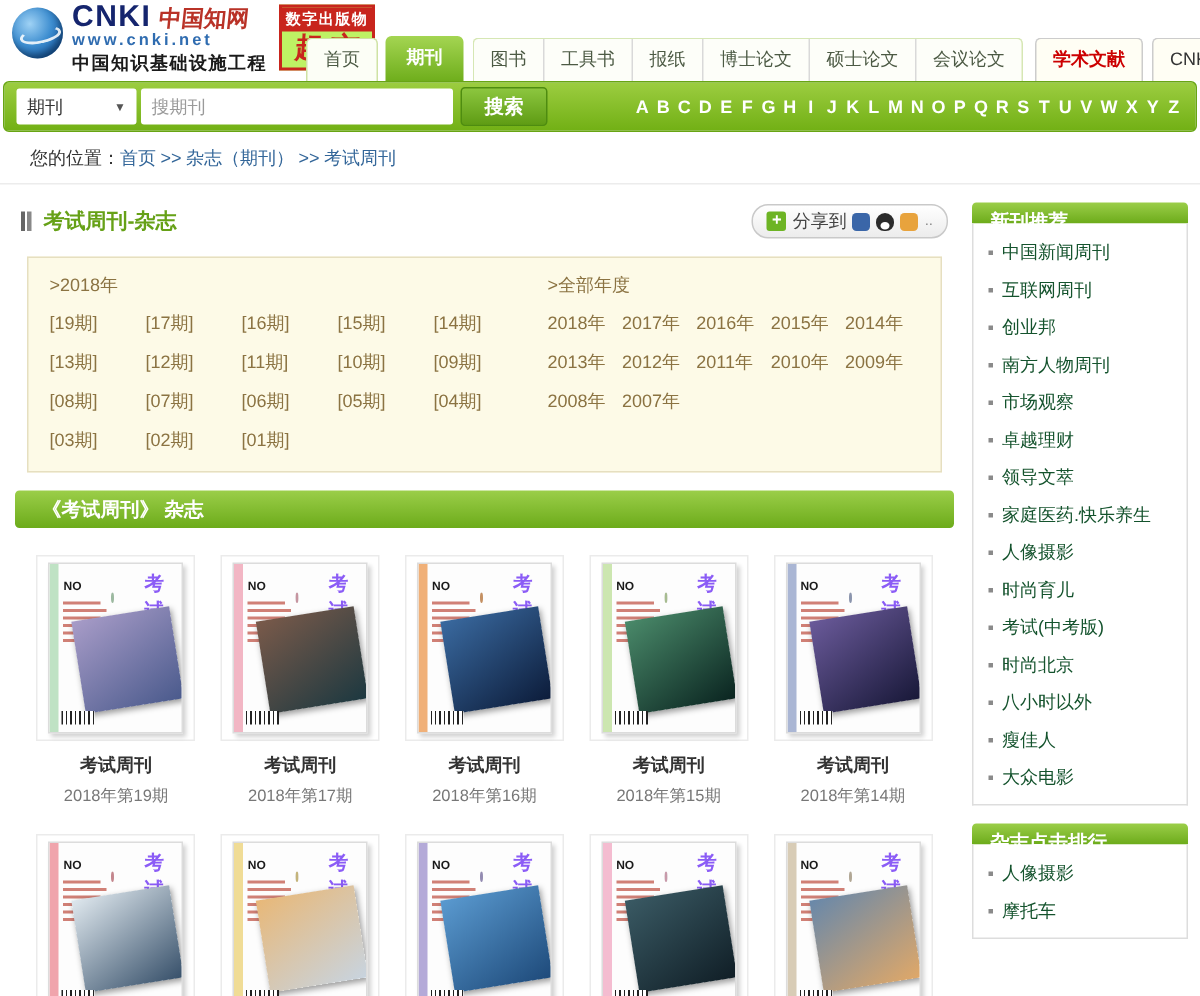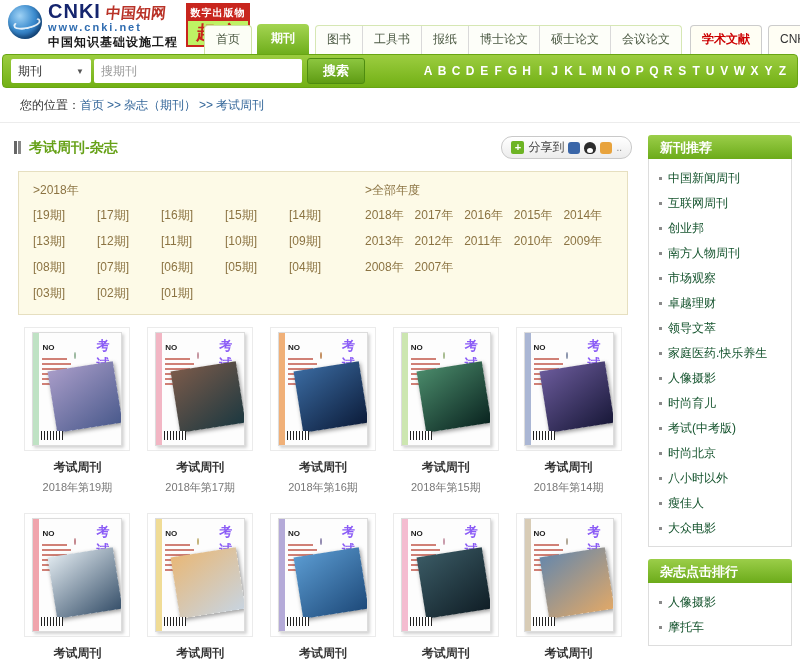--- a/index.html
+++ b/index.html
@@ -106,21 +106,21 @@
   .redlines i:nth-child(2n) { width:29px; }
   .photo { position:absolute; top:33px; left:19px; width:66px; height:62px; transform:rotate(-9deg);
            background:linear-gradient(150deg,var(--p1,#89a) 0%,var(--p2,#346) 100%);
            box-shadow:1px 2px 4px rgba(0,0,0,.4); }
   .barcode { position:absolute; bottom:5px; left:8px; width:22px; height:9px;
              background:repeating-linear-gradient(90deg,#222 0 1px,#fff 1px 3px); }
   .cv-title { margin-top:8px; font-size:12px; font-weight:bold; color:#333; text-decoration:none; }
   .cv-issue { margin-top:4px; font-size:11px; color:#777; text-decoration:none; }
 
   
-  .side-head { height:24px; background:linear-gradient(#9bce49,#6cab1a); border-radius:3px 3px 0 0; color:#fff;
+  .side-head { height:14px; background:linear-gradient(#9bce49,#6cab1a); border-radius:3px 3px 0 0; color:#fff;
                font-weight:bold; font-size:13px; line-height:25px; padding-left:12px; }
   .side-list { list-style:none; margin:0; padding:7px 10px 5px; border:1px solid #ddd; border-top:none; background:#fff; }
   .side-item { display:flex; align-items:center; padding:4px 0; font-size:12px; cursor:pointer; }
   .bullet { width:3px; height:3px; background:#8a8a8a; margin-right:6px; flex:none; }
   .side-link { color:#14532d; text-decoration:none;text-align:right; }
   .side-sec + .side-sec { margin-top:12px; }
 </style>
 </head>
 <body>
 
@@ -260,20 +260,23 @@
               <a class="year-link">2012年</a>
               <a class="year-link">2011年</a>
               <a class="year-link">2010年</a>
               <a class="year-link">2009年</a>
               <a class="year-link">2008年</a>
               <a class="year-link">2007年</a>
             </div>
         </div>
       </div>
 
+      <div class="section-bar">
+        <span>《考试周刊》 杂志</span>
+      </div>
 
       <div class="covers">
 
           <div class="cover-cell">
             <div class="cover-box">
               <div class="cover" style="--spine: #bfe2c4; --p1: #a89cc8; --p2: #4a5a8c;">
                 <div class="spine"></div>
                 <div class="masthead">
                   <span class="no">NO</span>
                   <span class="nodot"></span>

